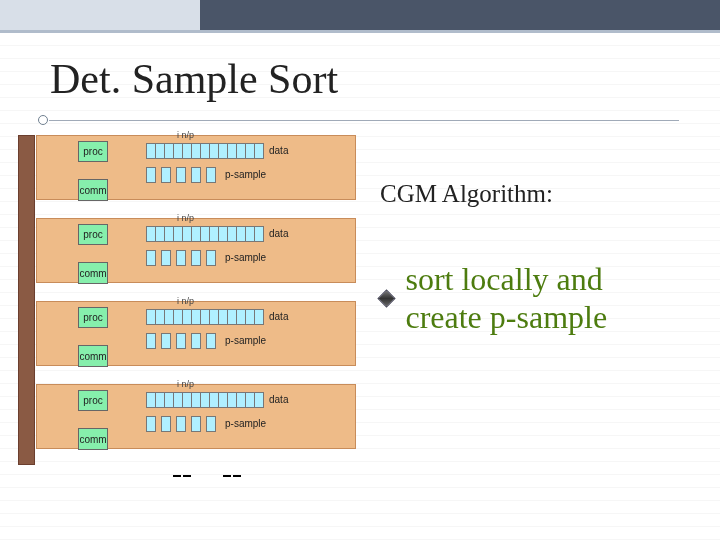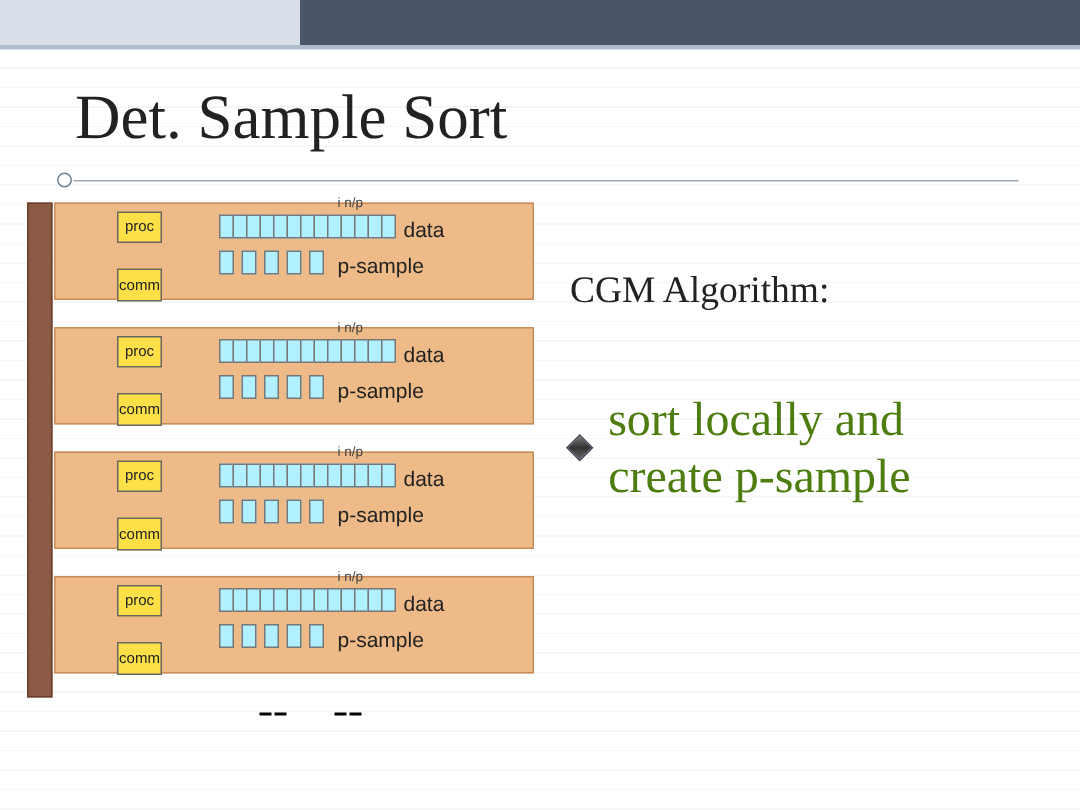--- a/index.html
+++ b/index.html
@@ -127,27 +127,26 @@
   }
   .fraclabel {
     position: absolute;
     top: -5px;
     left: 140px;
     font-family: Arial, sans-serif;
     font-size: 9px;
     color: #444;
     line-height: 1;
     text-align: center;
-    margin-left: 48px;
   }
 
   .procbox, .commbox {
     position: absolute;
     left: 60px;
-    background: #fde047;
+    background: #86efac;
     border: 1px solid #666;
     font-family: Arial, sans-serif;
     font-size: 10px;
     color: #222;
     display: flex;
     align-items: center;
     justify-content: center;
   }
   .procbox { width: 30px; height: 21px; }
   .commbox { width: 30px; height: 22px; }
@@ -161,21 +160,21 @@
   .row .cell {
     width: 10px;
     height: 16px;
     border: 1px solid #777;
     margin-right: -1px;
   }
   .row .fill { background: #b0f0ff; }
   .row-label {
     position: absolute;
     font-family: Arial, sans-serif;
-    font-size: 14px;
+    font-size: 10px;
     color: #222;
   }
   .sampbox {
     width: 10px; height: 16px;
     background: #b0f0ff;
     border: 1px solid #777;
     margin-right: 5px;
   }
   .tickmark {
     position: absolute;

